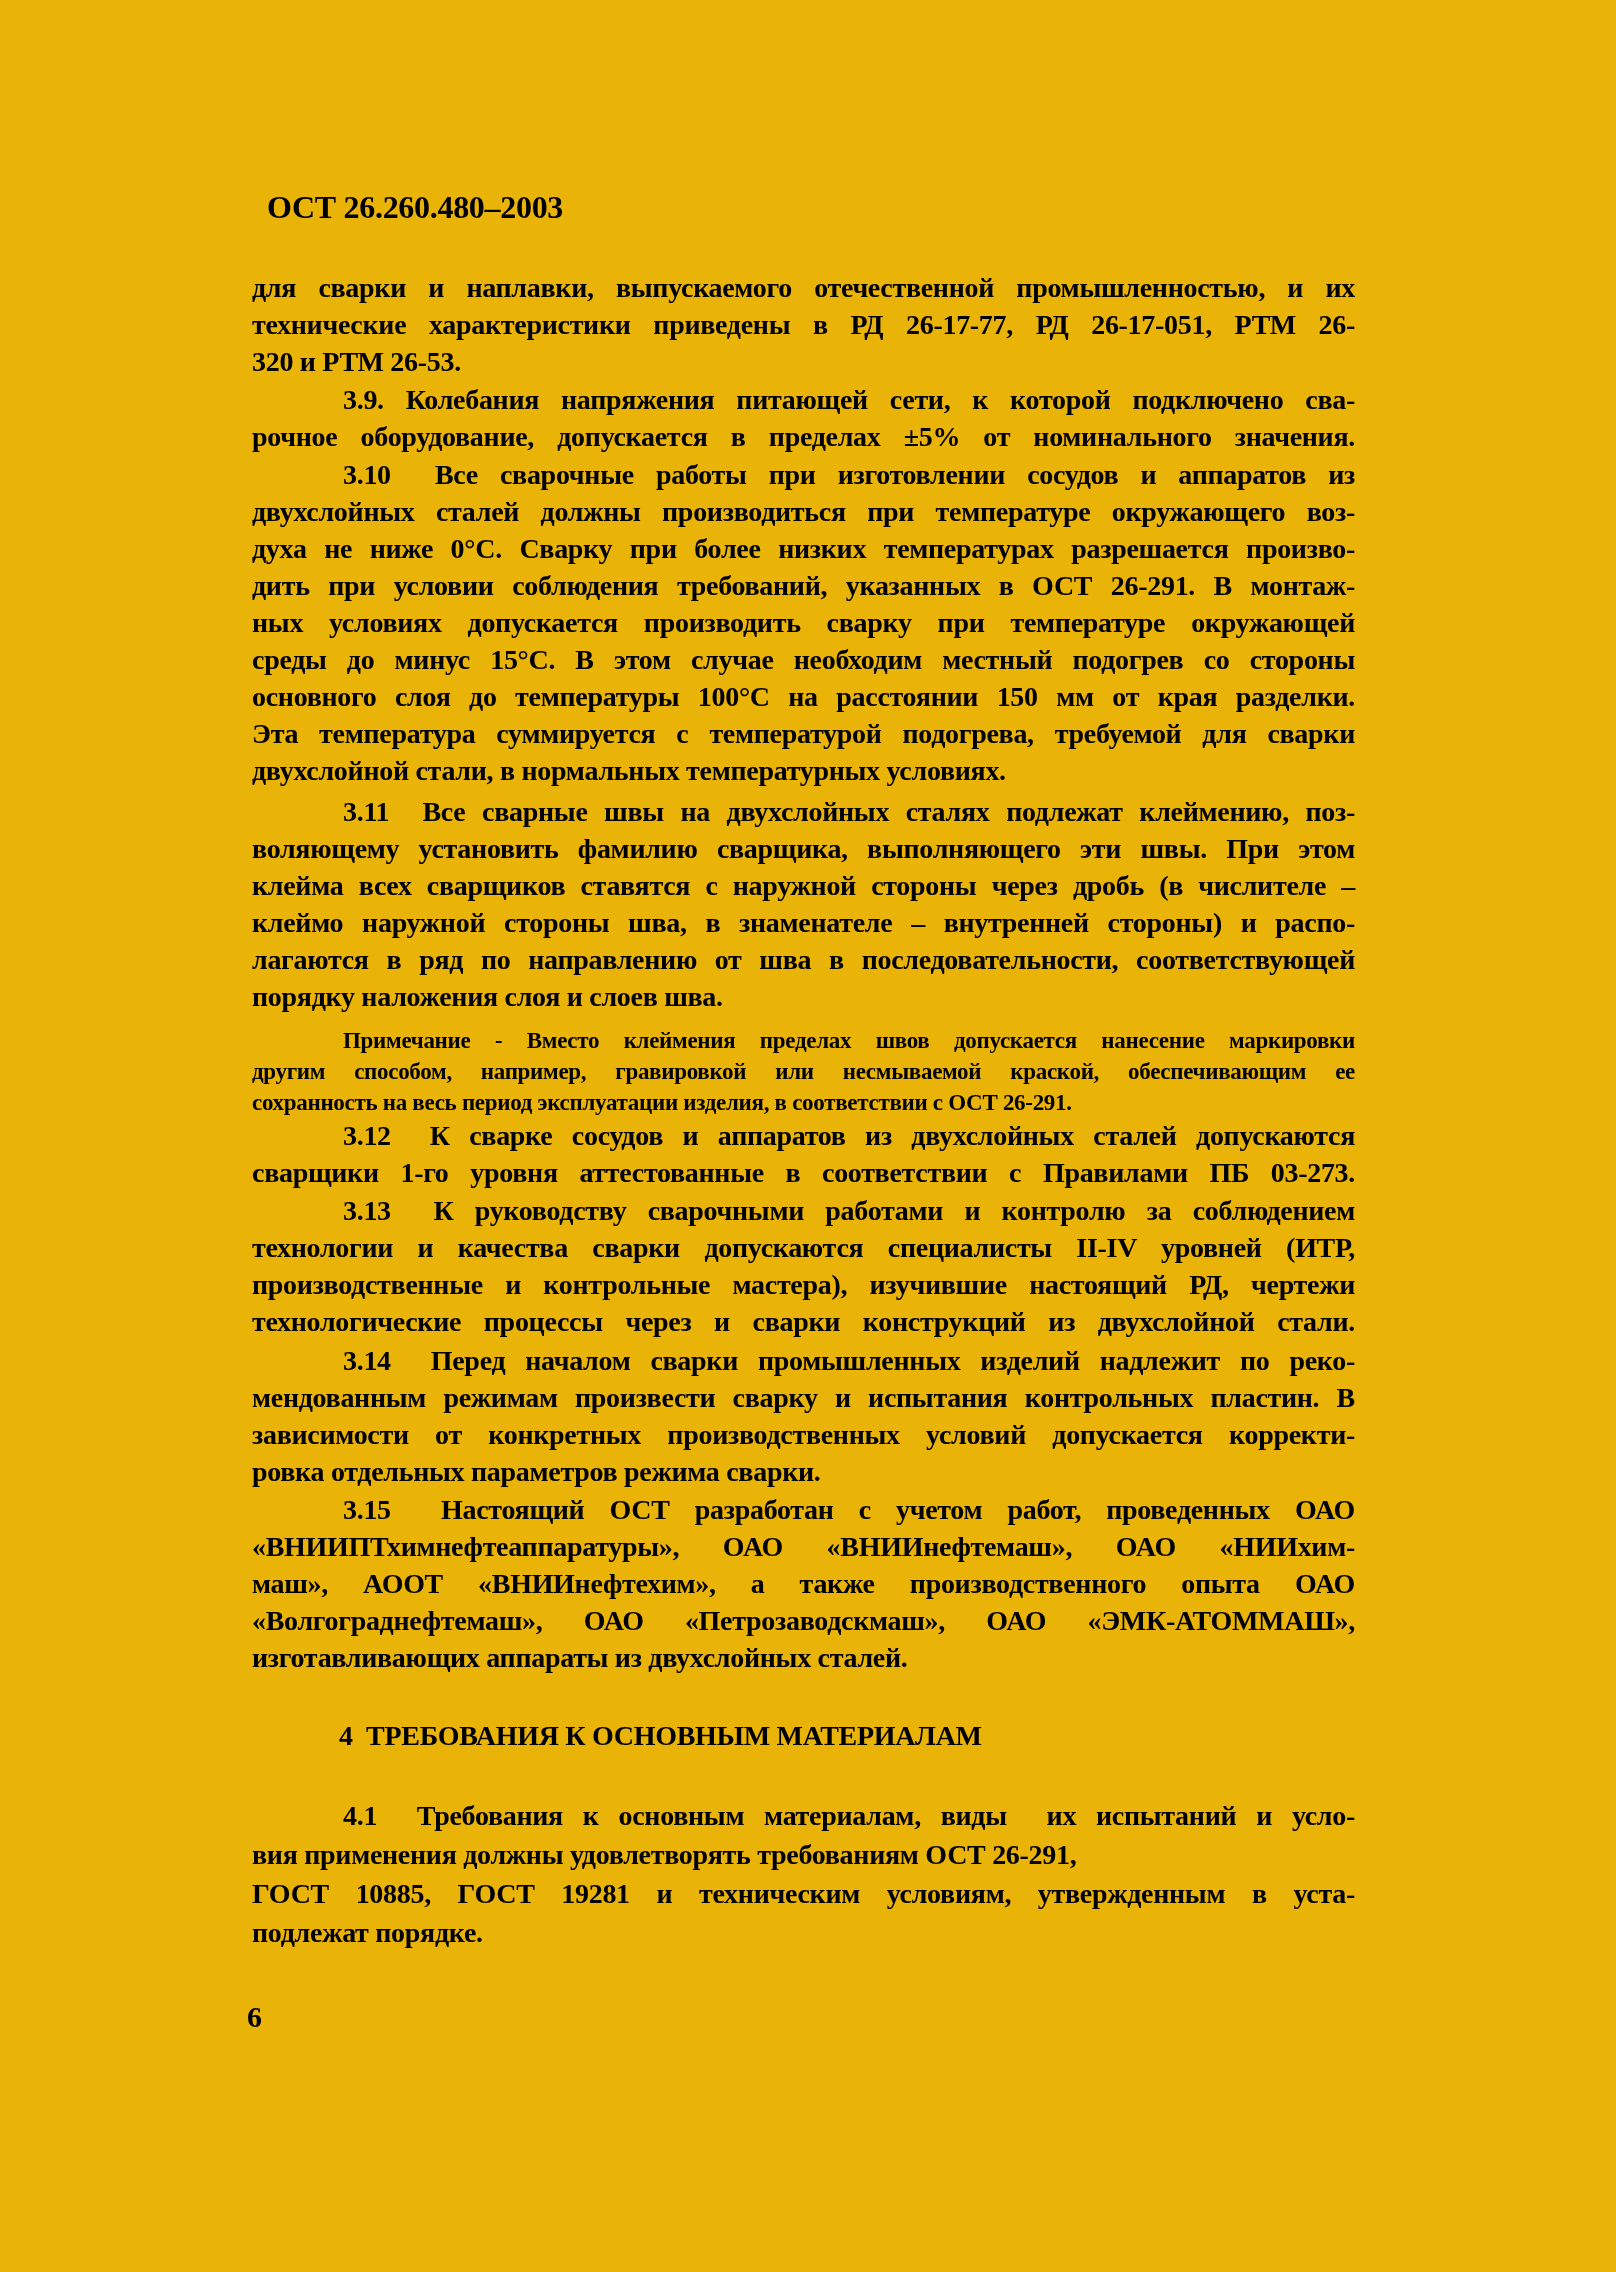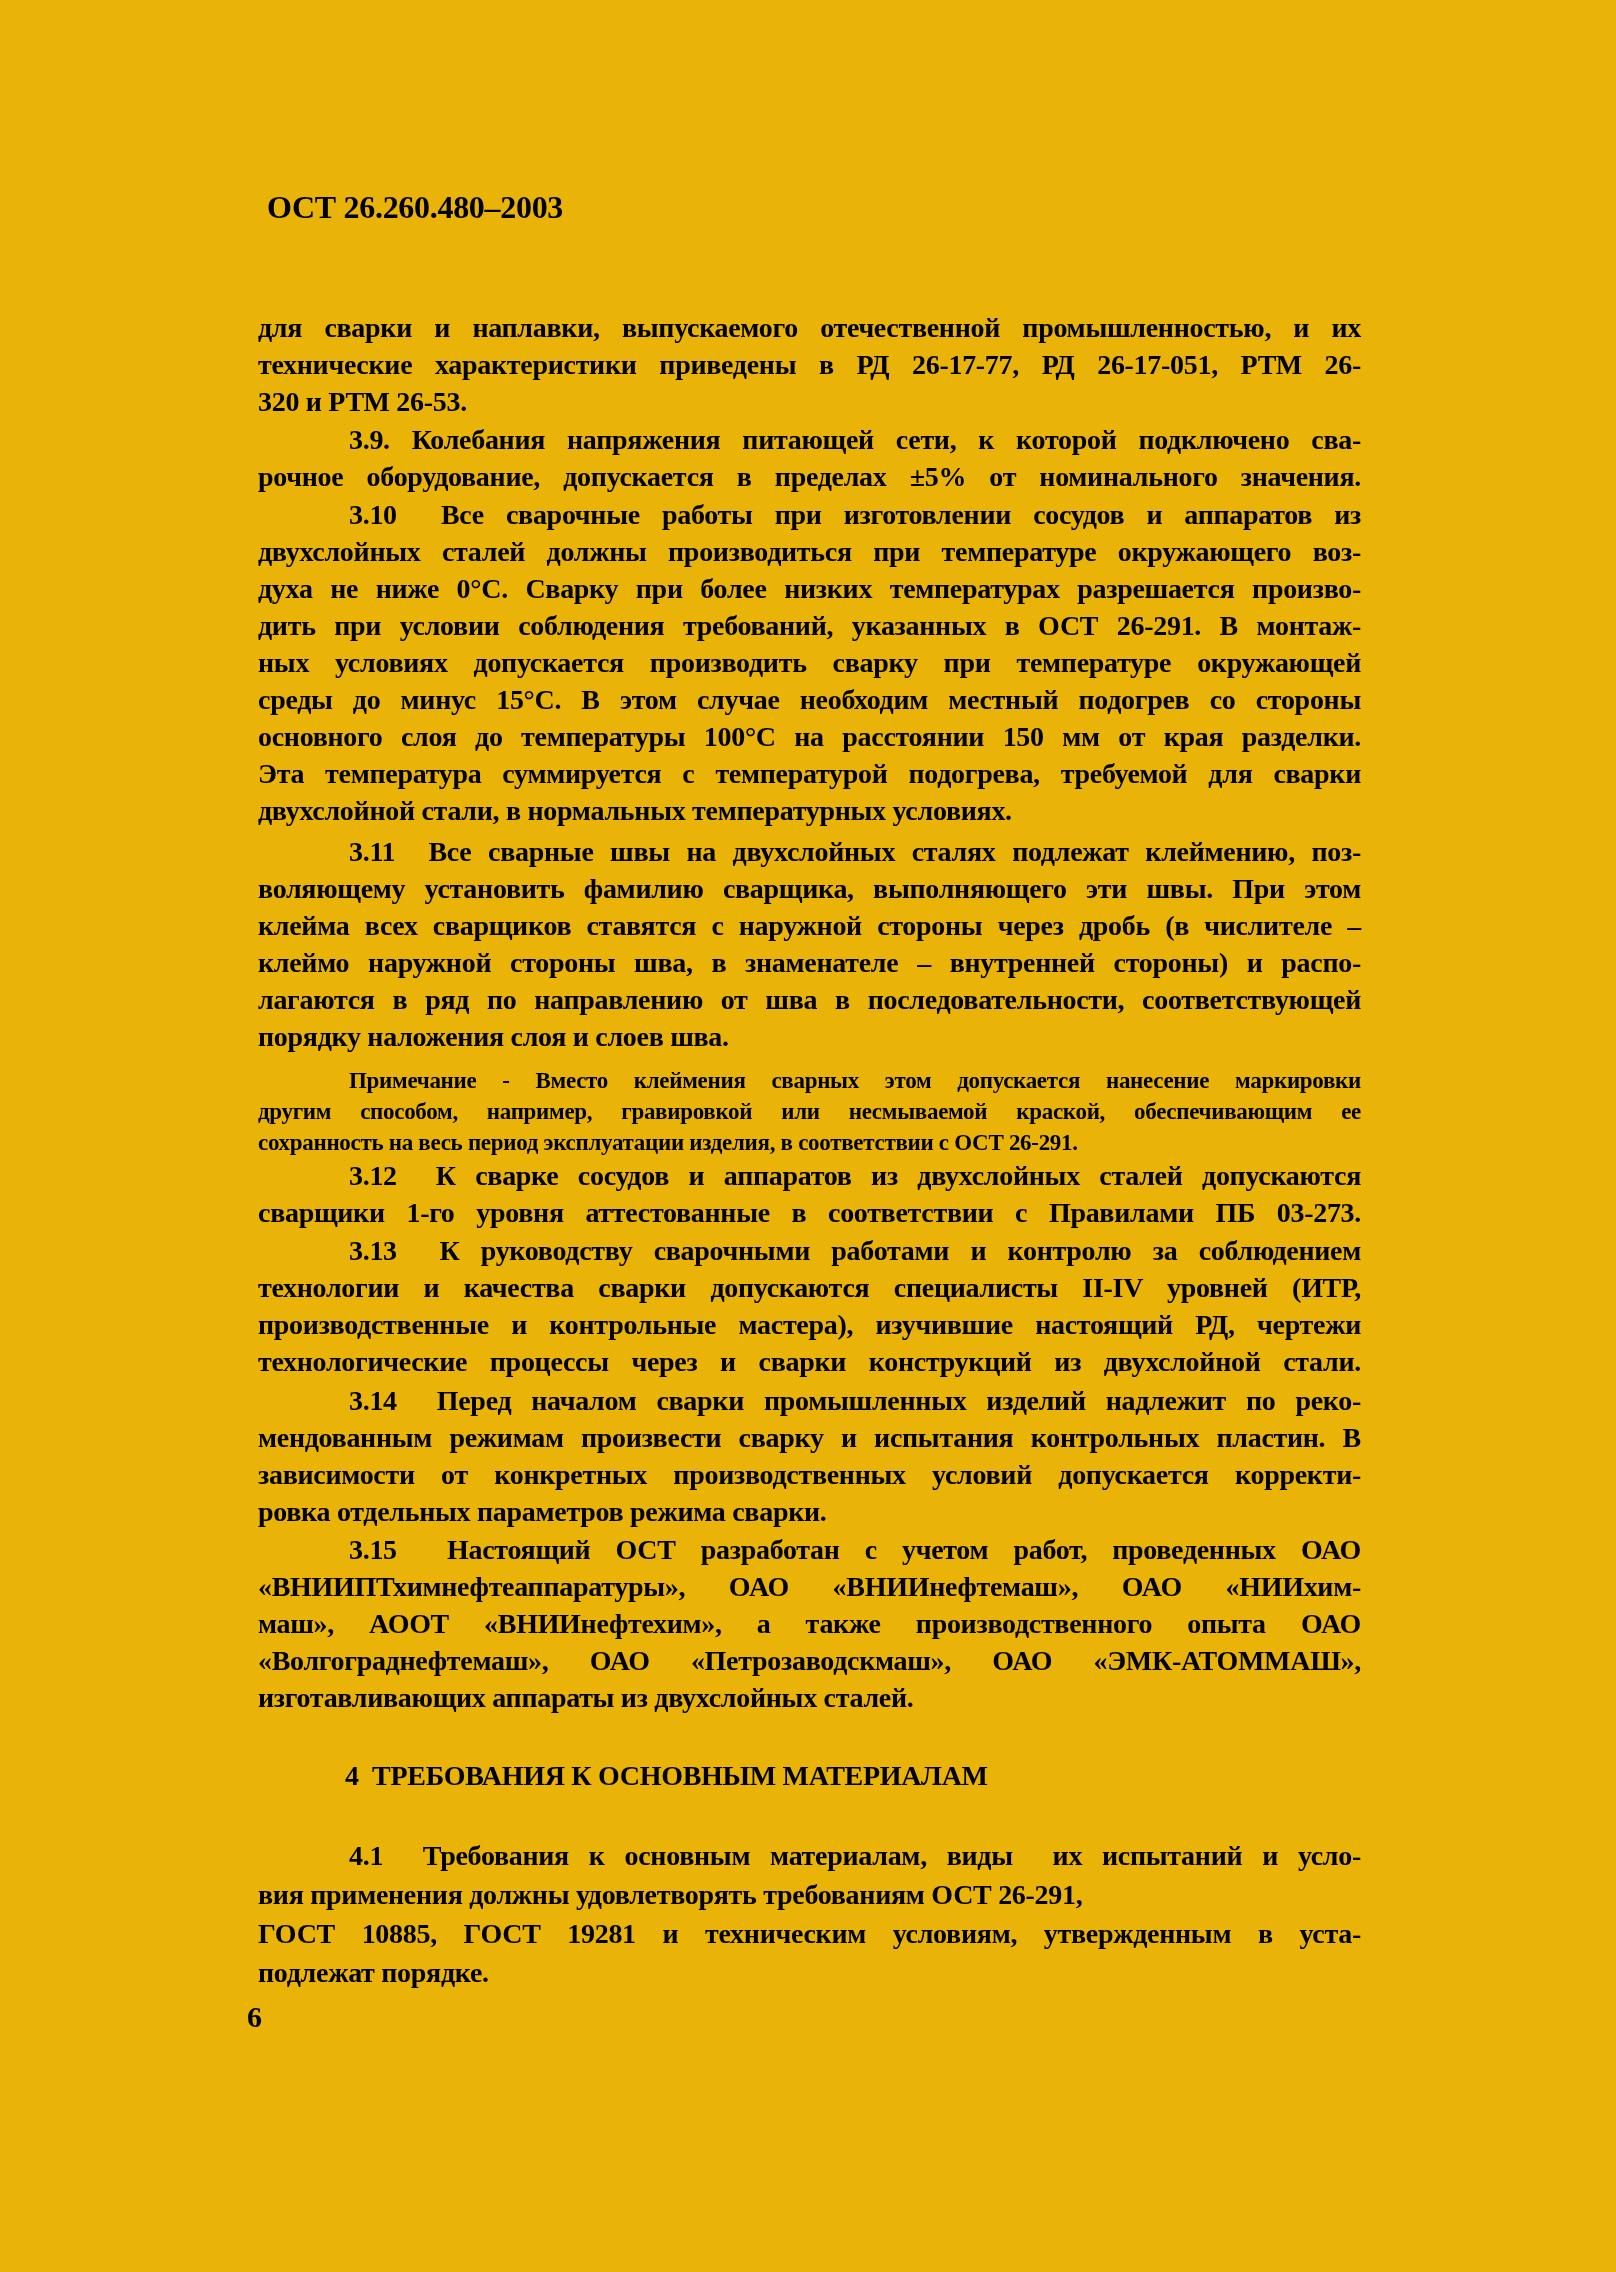--- a/index.html
+++ b/index.html
@@ -11,22 +11,22 @@
     font-weight:700;
     color:#000;
     letter-spacing:-0.3px;
     overflow:hidden;
   }
   .std-ref{
     position:absolute;left:267px;top:189px;
     font-size:32px;line-height:37px;white-space:nowrap;
   }
   .block{
-    position:absolute;left:258px;width:1103px;
-    font-size:28px;line-height:37px;margin-top:40px;
+    position:absolute;left:252px;width:1103px;
+    font-size:28px;line-height:37px;
   }
   .note-block{font-size:23px;line-height:31px;}
   .h-block{font-size:28px;line-height:37px;}
   .line{display:block;}
   .j{text-align:justify;text-align-last:justify;}
   .e{text-align:left;}
   .ind{text-indent:91px;}
   .hind{text-indent:87px;white-space:nowrap;}
   .pageno{
     position:absolute;left:247px;top:2001px;
@@ -66,21 +66,21 @@
   <div class="block" style="top:793px">
     <span class="line j ind">3.11&nbsp; Все сварные швы на двухслойных сталях подлежат клеймению, поз-</span>
     <span class="line j">воляющему установить фамилию сварщика, выполняющего эти швы. При этом</span>
     <span class="line j">клейма всех сварщиков ставятся с наружной стороны через дробь (в числителе –</span>
     <span class="line j">клеймо наружной стороны шва, в знаменателе – внутренней стороны) и распо-</span>
     <span class="line j">лагаются в ряд по направлению от шва в последовательности, соответствующей</span>
     <span class="line e">порядку наложения слоя и слоев шва.</span>
   </div>
 
   <div class="block note-block" style="top:1025px">
-    <span class="line j ind">Примечание - Вместо клеймения сварных этом допускается нанесение маркировки</span>
+    <span class="line j ind">Примечание - Вместо клеймения пределах швов допускается нанесение маркировки</span>
     <span class="line j">другим способом, например, гравировкой или несмываемой краской, обеспечивающим ее</span>
     <span class="line e">сохранность на весь период эксплуатации изделия, в соответствии с ОСТ 26-291.</span>
   </div>
 
   <div class="block" style="top:1117px">
     <span class="line j ind">3.12&nbsp; К сварке сосудов и аппаратов из двухслойных сталей допускаются</span>
     <span class="line j">сварщики 1-го уровня аттестованные в соответствии с Правилами ПБ 03-273.</span>
   </div>
 
   <div class="block" style="top:1192px">

